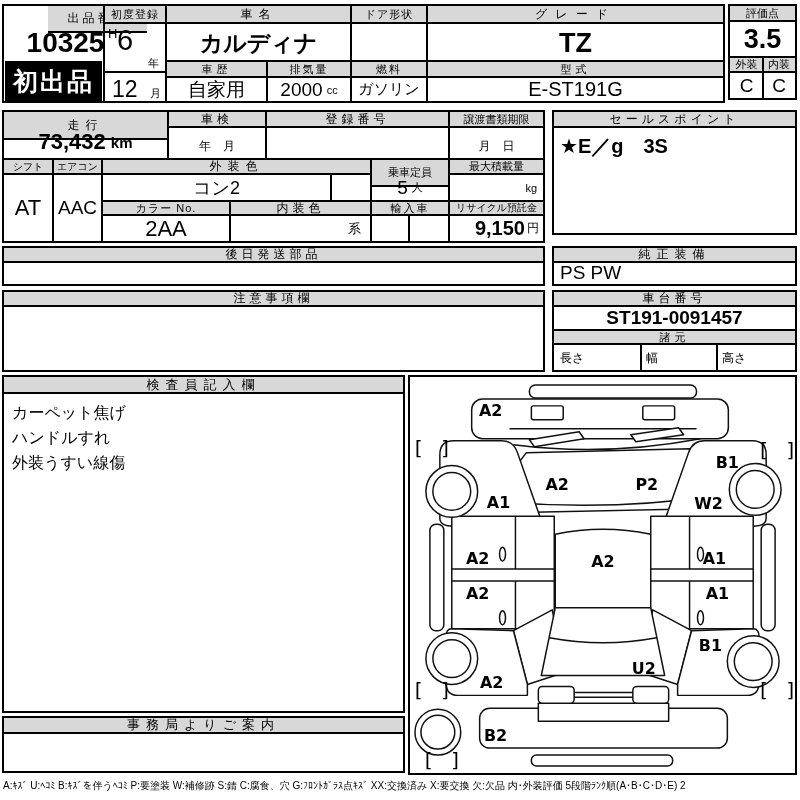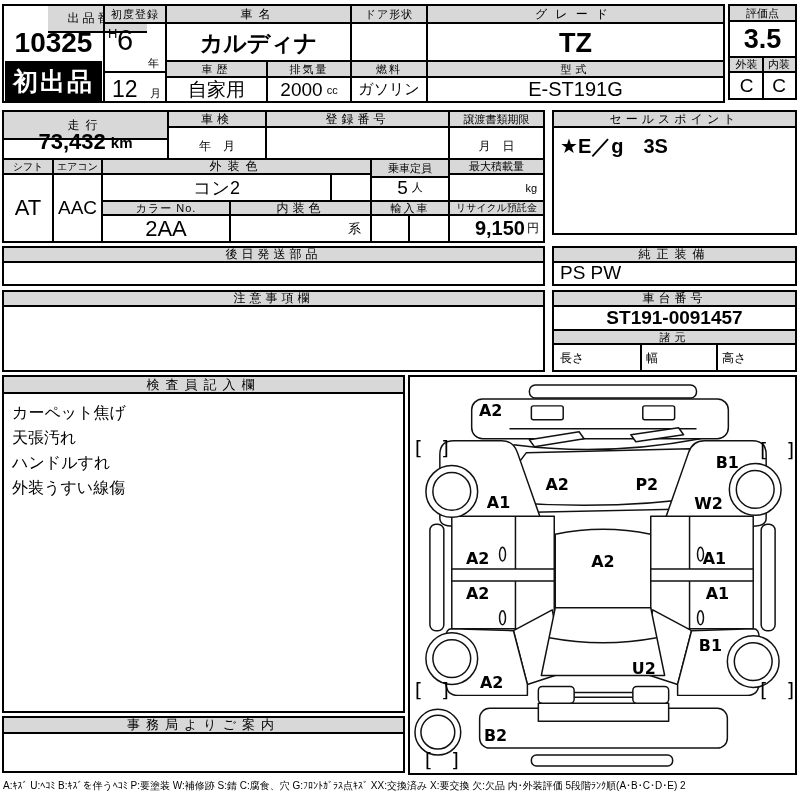--- a/index.html
+++ b/index.html
@@ -31,21 +31,21 @@
   svg .sh{fill:#fff;stroke:#111;stroke-width:1.5;stroke-linejoin:round;}
   svg .ln{fill:none;stroke:#111;stroke-width:1.5;}
   .legend{position:absolute;font-size:10px;white-space:nowrap;overflow:hidden;}
 </style>
 </head>
 <body>
 
 <div class="box" style="left:2px;top:4px;width:723px;height:99px;"></div>
 
 <div class="hdr ls3" style="left:4px;top:6px;width:99px;height:27px;margin-left:44px;">出品番号</div>
-<div class="val" style="left:4px;top:24px;width:99px;height:37px;font-size:28px;font-weight:600;border-radius:10px;">10325</div>
+<div class="val" style="left:16px;top:24px;width:99px;height:37px;font-size:28px;font-weight:600;border-radius:10px;">10325</div>
 <div class="badge" style="left:5px;top:61px;width:97px;height:40px;">初出品</div>
 
 <div class="hdr ls1" style="left:105px;top:6px;width:60px;height:18px;font-size:11px;">初度登録</div>
 <div class="abs" style="left:108px;top:26px;font-size:13px;">H</div>
 <div class="abs" style="left:117px;top:24px;font-size:29px;">6</div>
 <div class="abs" style="left:148px;top:56px;font-size:11px;">年</div>
 <div class="hline" style="left:103px;top:71px;width:64px;"></div>
 <div class="abs" style="left:112px;top:76px;font-size:23px;">12</div>
 <div class="abs" style="left:150px;top:86px;font-size:11px;">月</div>
 
@@ -95,21 +95,21 @@
   <span>73,432</span>
   <span style="font-size:15px;margin-left:5px;">km</span>
 </div>
 <div class="val" style="left:169px;top:134px;width:96px;height:24px;font-size:12px;">年　月</div>
 <div class="val" style="left:267px;top:134px;width:181px;height:24px;"></div>
 <div class="val" style="left:450px;top:134px;width:93px;height:24px;font-size:12px;">月　日</div>
 
 <div class="hdr bt" style="left:4px;top:158px;width:48px;height:17px;font-size:10px;">シフト</div>
 <div class="hdr bt" style="left:54px;top:158px;width:47px;height:17px;font-size:10px;">エアコン</div>
 <div class="hdr bt ls6" style="left:103px;top:158px;width:267px;height:17px;">外装色</div>
-<div class="hdr bt" style="left:372px;top:158px;width:76px;height:20px;font-size:11px;">乗車定員</div>
+<div class="hdr bt" style="left:372px;top:158px;width:76px;height:29px;font-size:11px;">乗車定員</div>
 <div class="hdr bt" style="left:450px;top:158px;width:93px;height:17px;font-size:11px;">最大積載量</div>
 
 <div class="val" style="left:4px;top:175px;width:48px;height:66px;font-size:22px;">AT</div>
 <div class="val" style="left:54px;top:175px;width:47px;height:66px;font-size:19px;">AAC</div>
 <div class="val" style="left:103px;top:175px;width:227px;height:25px;font-size:18px;">コン2</div>
 <div class="val" style="left:372px;top:175px;width:76px;height:25px;">
   <span style="font-size:19px;">5</span>
   <span class="unit">人</span>
 </div>
 <div class="val right" style="left:450px;top:175px;width:87px;height:25px;font-size:11px;">kg</div>
@@ -159,21 +159,20 @@
 <div class="abs" style="left:560px;top:350px;font-size:12px;">長さ</div>
 <div class="abs" style="left:646px;top:350px;font-size:12px;">幅</div>
 <div class="abs" style="left:722px;top:350px;font-size:12px;">高さ</div>
 <div class="vline" style="left:640px;top:345px;height:25px;"></div>
 <div class="vline" style="left:716px;top:345px;height:25px;"></div>
 
 <div class="box" style="left:2px;top:375px;width:403px;height:338px;"></div>
 <div class="hdr ls6" style="left:4px;top:377px;width:399px;height:17px;font-size:13px;">検査員記入欄</div>
 <div class="abs notes" style="left:12px;top:400px;width:385px;">
   <div>カーペット焦げ</div>
-  <div>天張汚れ</div>
   <div>ハンドルすれ</div>
   <div>外装うすい線傷</div>
 </div>
 
 <div class="box" style="left:2px;top:716px;width:403px;height:57px;"></div>
 <div class="hdr ls6" style="left:4px;top:718px;width:399px;height:16px;font-size:13px;">事務局よりご案内</div>
 <div class="val left" style="left:10px;top:740px;width:385px;height:20px;font-size:14px;"></div>
 
 <div class="box" style="left:408px;top:375px;width:389px;height:400px;">
   <svg width="385" height="396" viewBox="0 0 387 398">

